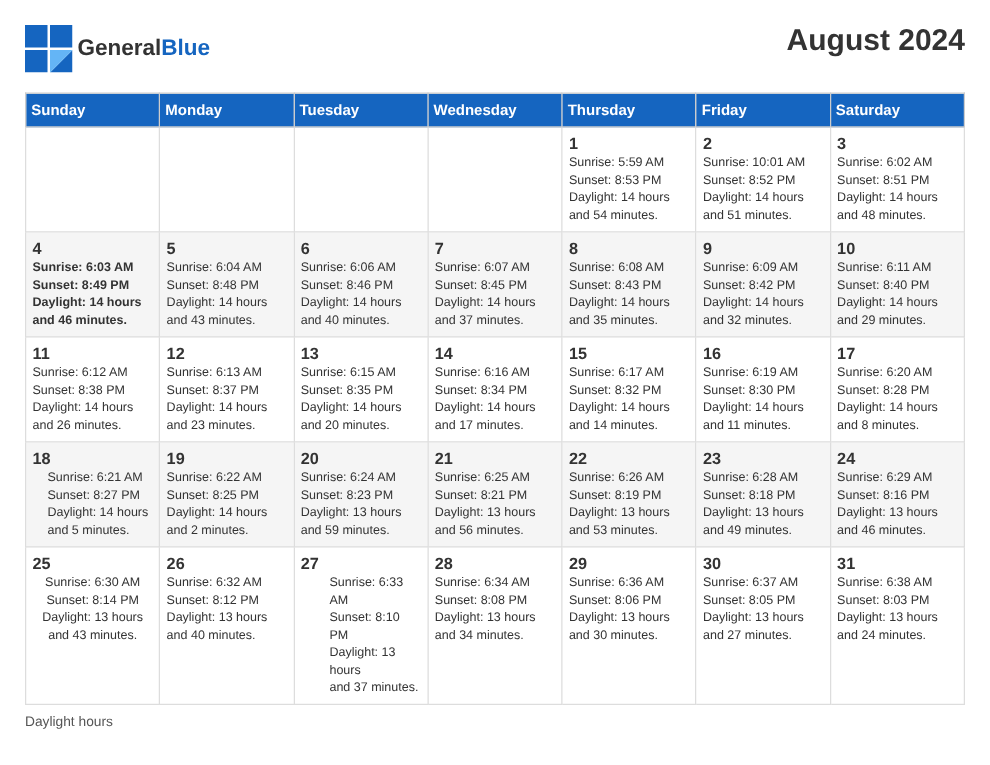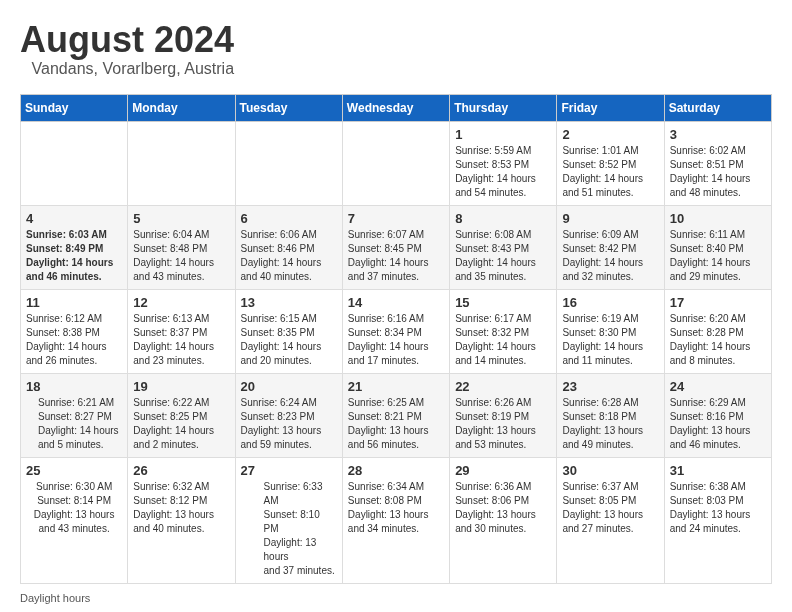--- a/index.html
+++ b/index.html
@@ -18,21 +18,21 @@
     }
     .logo {
       display: flex;
       flex-direction: column;
       align-items: flex-start;
     }
     .title-area {
       text-align: right;
     }
     .month-title {
-      font-size: 36px;
+      font-size: 24px;
       font-weight: bold;
       color: #333;
       line-height: 1.1;
     }
     .location-title {
       font-size: 16px;
       color: #555;
     }
     table {
       width: 100%;
@@ -79,23 +79,38 @@
       margin-top: 8px;
       font-size: 11px;
       color: #555;
       text-align: left;
     }
   </style>
 </head>
 <body>
 
 <div class="header-area">
+  <div class="logo">
+    <div style="display:flex; align-items:center; gap:4px;">
+      <svg width="38" height="38" viewBox="0 0 38 38">
+        <rect x="0" y="0" width="18" height="18" fill="#1565c0"></rect>
+        <rect x="20" y="0" width="18" height="18" fill="#1565c0"></rect>
+        <rect x="0" y="20" width="18" height="18" fill="#1565c0"></rect>
+        <polygon points="20,38 38,20 38,38" fill="#1565c0"></polygon>
+        <polygon points="20,20 38,20 20,38" fill="#64b5f6"></polygon>
+      </svg>
+      <div>
+        <div style="font-size:18px; font-weight:bold; color:#333; line-height:1.1;">
+          <span>General</span><span style="color:#1565c0;">Blue</span>
+        </div>
+      </div>
+    </div>
+  </div>
   <div class="title-area">
     <div class="month-title">August 2024</div>
-    <div class="location-title">Vandans, Vorarlberg, Austria</div>
   </div>
 </div>
 
 <table>
   <thead>
     <tr>
     <th>Sunday</th>
         <th>Monday</th>
         <th>Tuesday</th>
         <th>Wednesday</th>
@@ -112,21 +127,21 @@
         <td class="empty-cell"></td>
         <td>
           <span class="day-number">1</span>
           <div class="day-info" style="white-space: pre-line;">Sunrise: 5:59 AM
 Sunset: 8:53 PM
 Daylight: 14 hours
 and 54 minutes.</div>
         </td>
         <td>
           <span class="day-number">2</span>
-          <div class="day-info" style="white-space: pre-line;">Sunrise: 1:01 AM
+          <div class="day-info" style="white-space: pre-line;">Sunrise: 10:01 AM
 Sunset: 8:52 PM
 Daylight: 14 hours
 and 51 minutes.</div>
         </td>
         <td>
           <span class="day-number">3</span>
           <div class="day-info" style="white-space: pre-line;">Sunrise: 6:02 AM
 Sunset: 8:51 PM
 Daylight: 14 hours
 and 48 minutes.</div>

